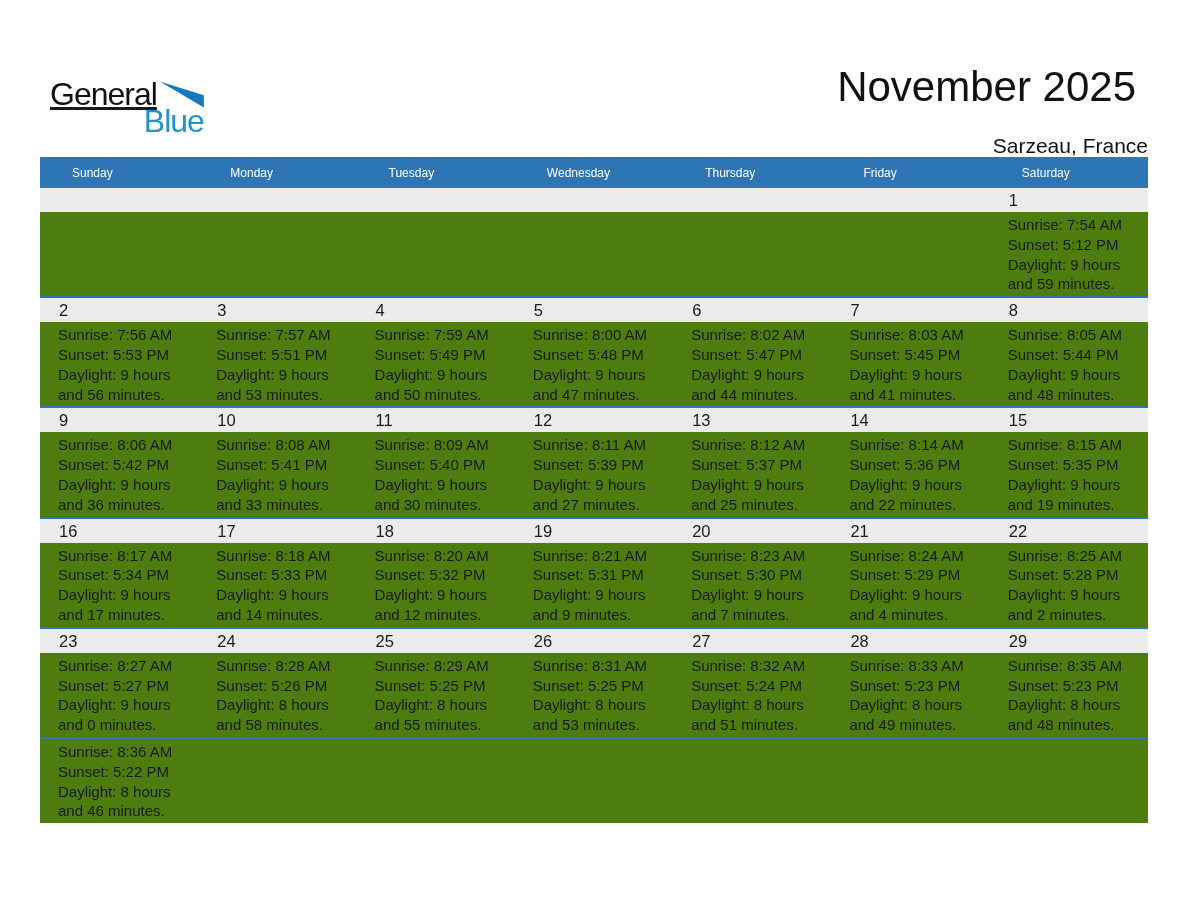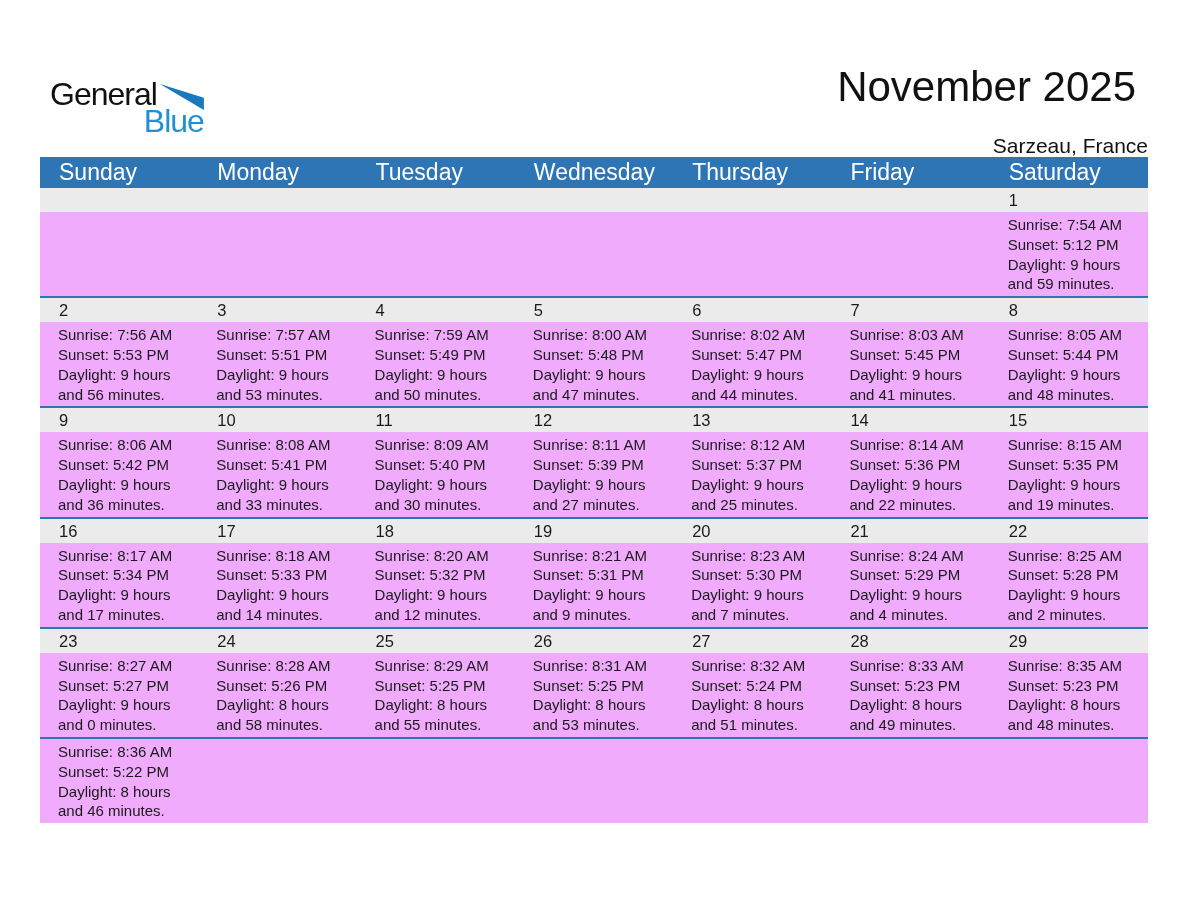--- a/index.html
+++ b/index.html
@@ -12,42 +12,42 @@
   *{box-sizing:border-box;}
   html,body{margin:0;padding:0;}
   body{
     width:1188px;height:918px;background:#ffffff;
     font-family:"Liberation Sans", sans-serif;color:var(--ink);
   }
   .page{position:relative;width:1188px;height:918px;overflow:hidden;background:#fff;}
 
   
   .logo{position:absolute;left:50px;top:78px;display:inline-flex;flex-direction:column;}
-  .logo-top{display:flex;align-items:flex-end;}
+  .logo-top{display:flex;align-items:center;text-decoration:underline;}
   .logo-general{font-size:32px;font-weight:500;color:#111;line-height:1;letter-spacing:-1px;}
   .logo-triangle{width:44px;height:27px;margin-left:3px;background:var(--logo-tri);
     clip-path:polygon(0 4%,100% 55%,100% 100%);}
   .logo-blue{font-size:32px;font-weight:500;color:var(--logo-blue);line-height:1;
     align-self:flex-end;margin-top:-5px;letter-spacing:-1px;}
 
   
   .titles{position:absolute;right:40px;top:52px;text-align:right;}
   .titles h1{margin:12px;font-size:42px;font-weight:400;color:#111;line-height:1.1;}
   .subtitle{font-size:21px;font-weight:400;color:#111;margin-top:24px;}
 
   
   .calendar{position:absolute;left:40px;top:157px;width:1108px;}
   .row7{display:grid;grid-template-columns:repeat(7,1fr);}
   .weekdays{background:var(--accent);height:31px;align-items:center;}
-  .wd-cell{color:#ffffff;font-size:23px;padding-left:19px;white-space:nowrap;overflow:hidden;}
+  .wd-cell{color:#ffffff;font-size:12px;padding-left:32px;white-space:nowrap;overflow:hidden;}
   .week{border-top:2px solid var(--accent);}
   .week:first-child{border-top:none;}
   .band{background:var(--band);height:24px;align-items:center;}
   .day-cell{font-size:16.5px;color:var(--ink);padding-left:19px;padding-top:1px;}
-  .body{min-height:84px;background:#f0abfc;}
+  .body{min-height:84px;background:#4d7c0f;}
   .detail-cell{padding:3px 6px 2px 18px;font-size:15px;line-height:19.8px;color:var(--ink);}
   .detail-line{white-space:nowrap;overflow:hidden;}
 </style>
 </head>
 <body>
 
 <div class="page">
 
   <div class="logo">
     <div class="logo-top">

